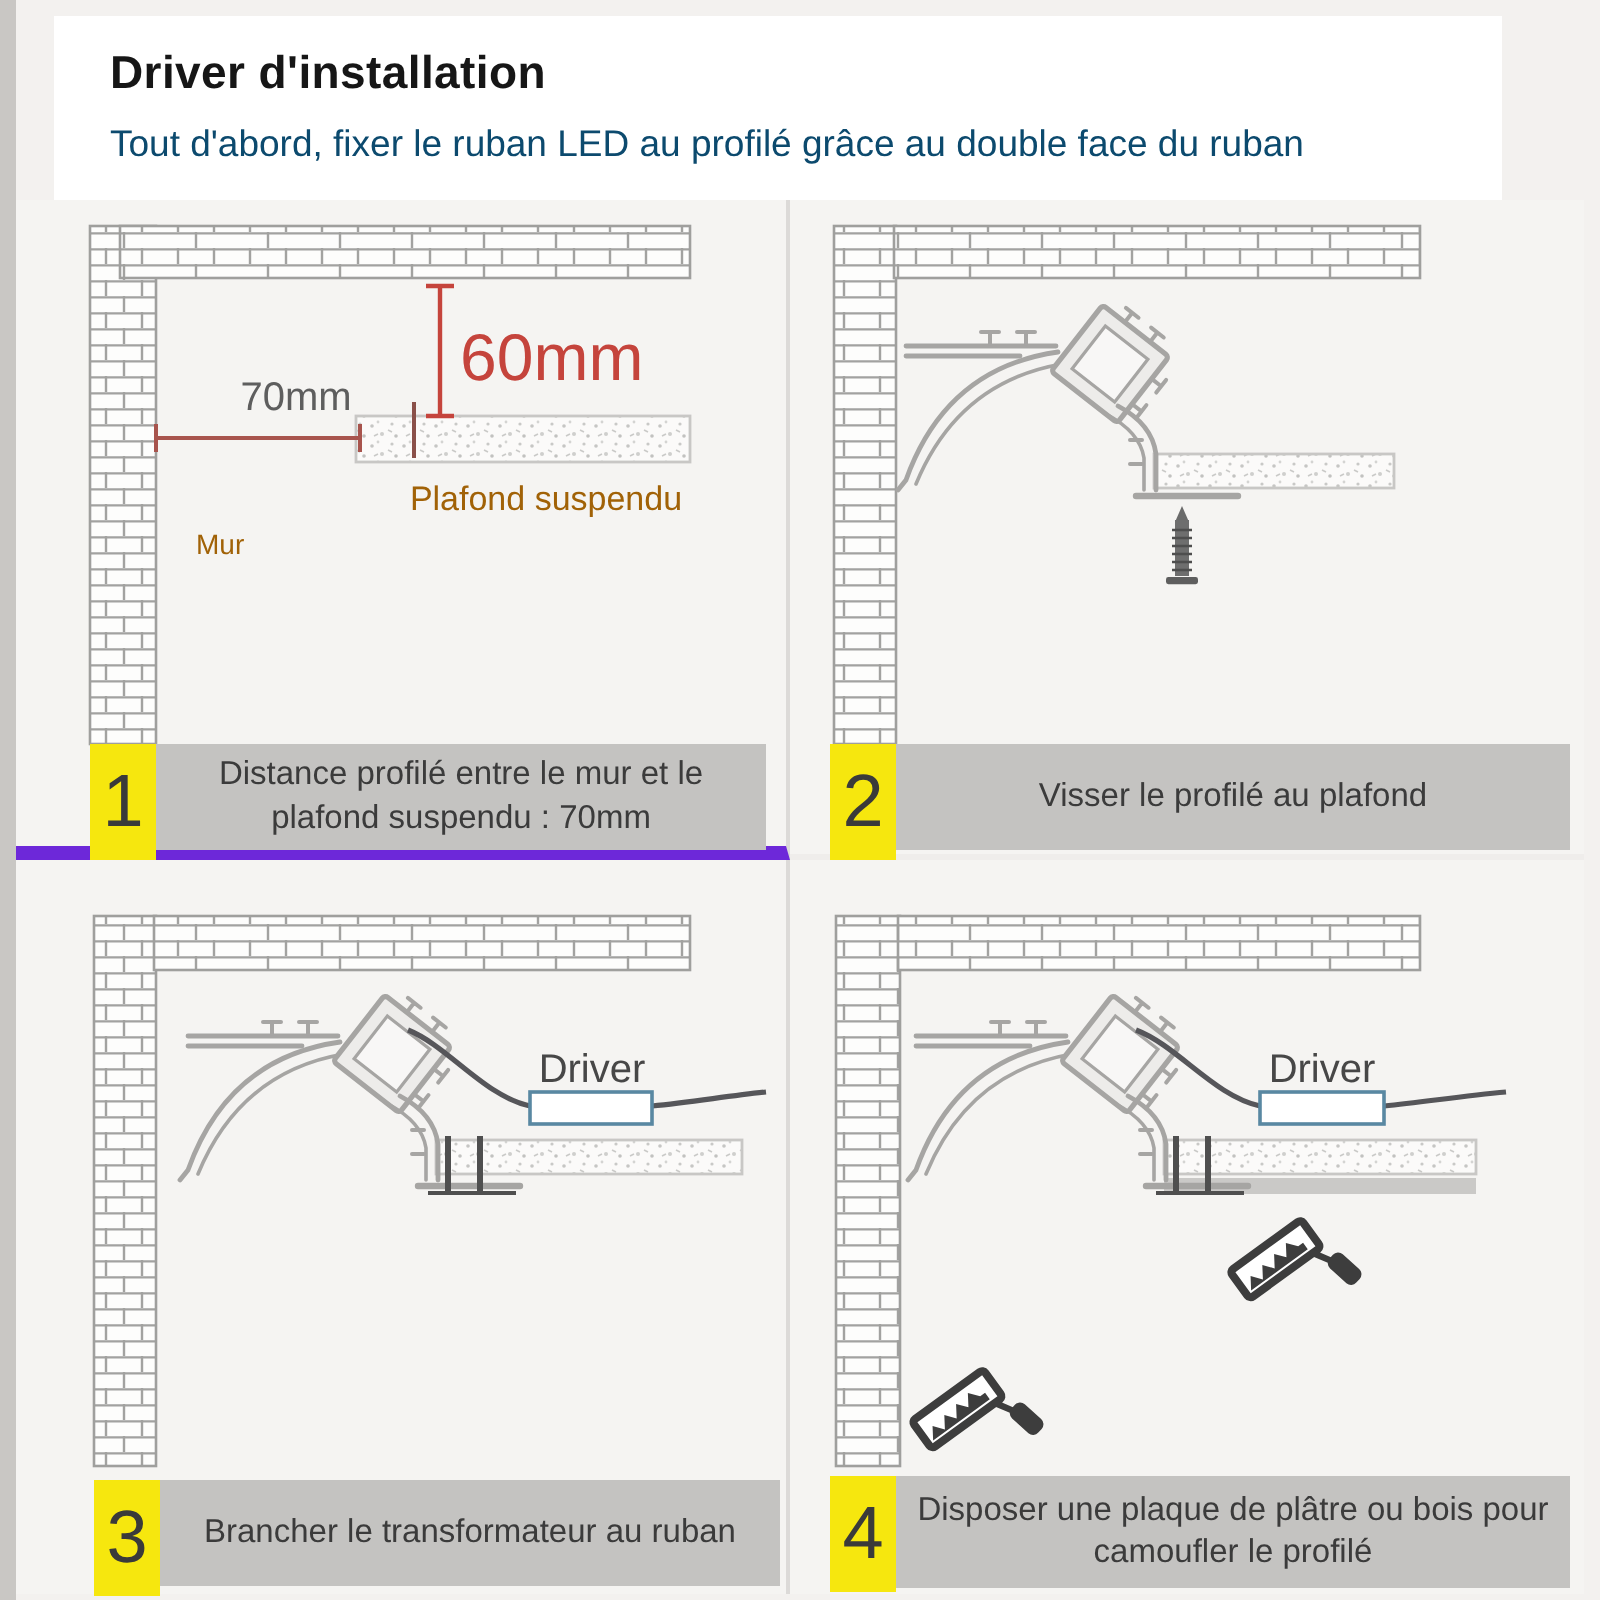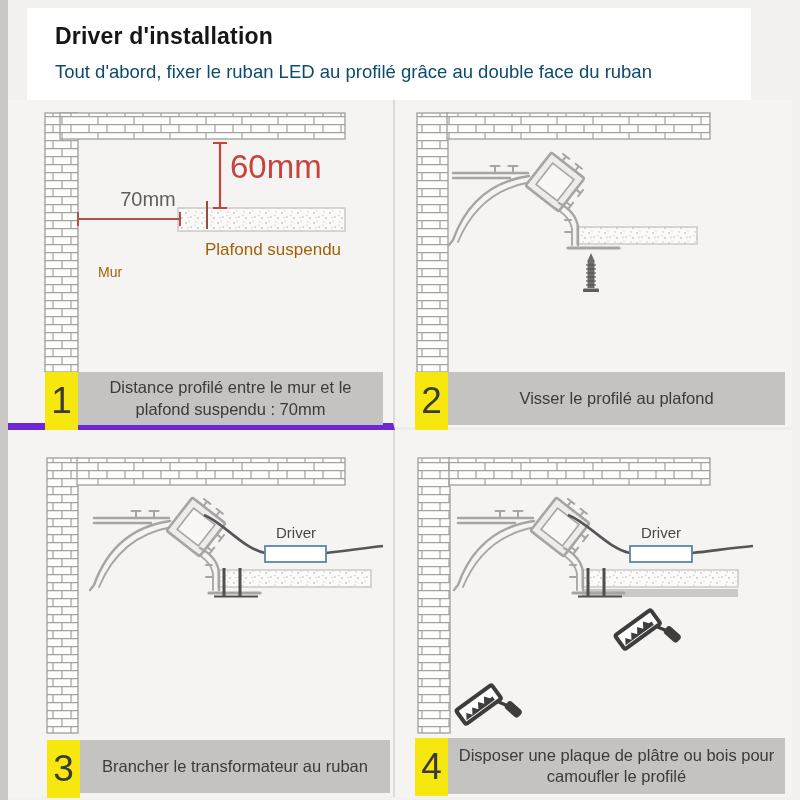--- a/index.html
+++ b/index.html
@@ -20,24 +20,24 @@
   .caption{position:absolute;display:flex;align-items:flex-start;}
   .badge{width:33px;min-height:58px;background:#f6e70e;display:flex;align-items:center;
     justify-content:center;font-size:37px;font-weight:400;color:#3a3a3a;flex:0 0 33px;}
   .capbar{background:#c4c3c1;min-height:53px;flex:1;display:flex;align-items:center;
     justify-content:center;text-align:center;font-size:16.5px;color:#3b3b3b;
     line-height:1.3;padding:4px 10px;}
   .capbar.tall{min-height:56px;}
   .lbl{position:absolute;color:#a16207;}
   .lbl.center{text-align:center;}
   #dim70{left:100px;top:88px;width:80px;font-size:20px;color:#5e5e5e;}
-  #dim60{left:222px;top:48px;width:110px;font-size:33px;color:#c5443c;}
+  #dim60{left:222px;top:60px;width:110px;font-size:33px;color:#c5443c;}
   #lbl-plafond{left:155px;top:140px;width:220px;font-size:17px;}
   #lbl-mur{left:90px;top:164px;font-size:14px;}
-  .driver-lbl{font-size:15px;color:#474747;width:76px;text-align:center;}
+  .driver-lbl{font-size:20px;color:#474747;width:76px;text-align:center;}
   #drv3{left:250px;top:94px;}
   #drv4{left:228px;top:94px;}
 </style>
 </head>
 <body>
 
 <svg width="0" height="0" style="position:absolute" aria-hidden="true">
   <defs>
     <pattern id="brick" width="36" height="16" patternUnits="userSpaceOnUse">
       <rect width="36" height="16" fill="#fdfdfc"></rect>

